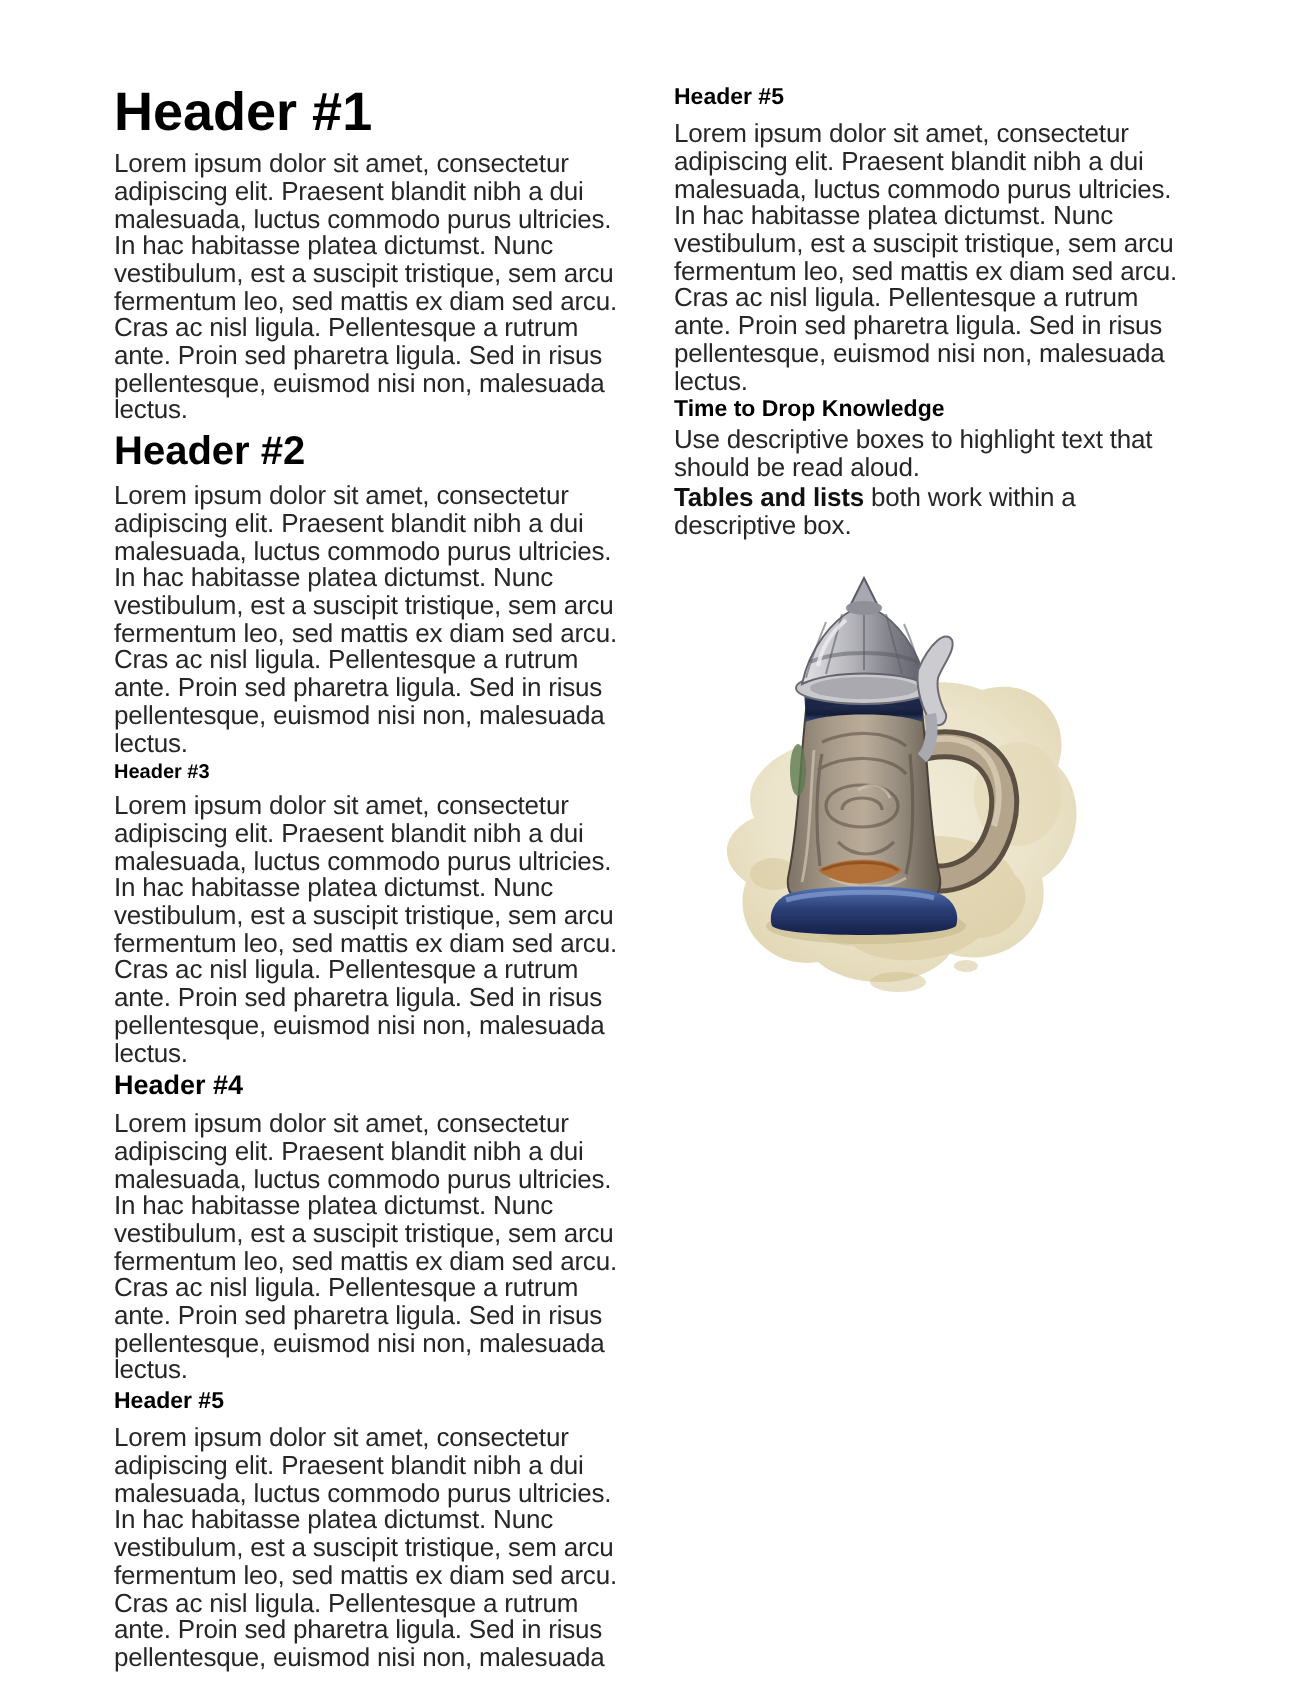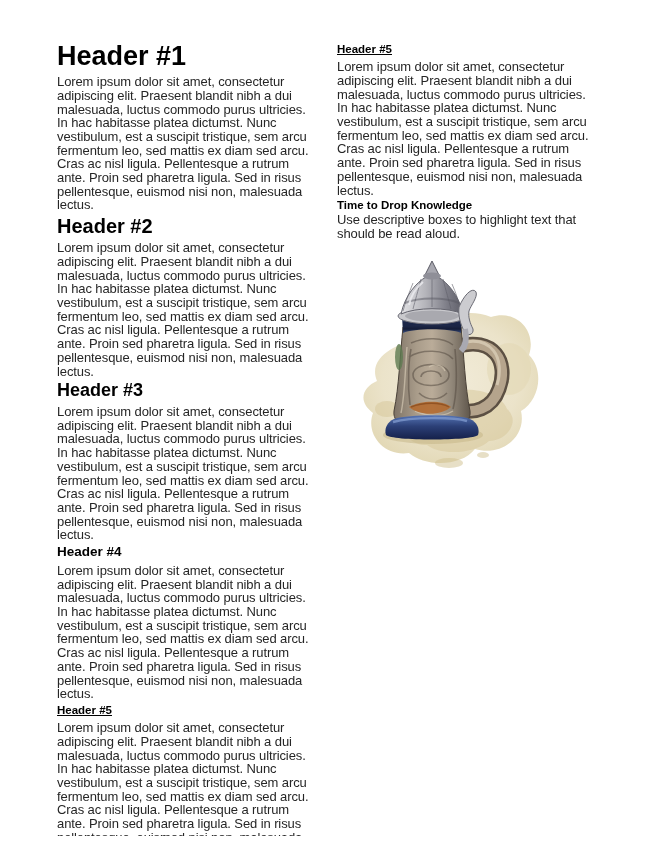--- a/index.html
+++ b/index.html
@@ -20,23 +20,23 @@
   .col { width: 252px; flex: 0 0 252px; }
   .col-right { width: 256px; flex: 0 0 256px; }
   .body-text {
     font-size: 13px;
     line-height: 13.7px;
     letter-spacing: -0.1px;
     margin: 4px 0 2px 0;
   }
   .h1 { font-size: 27px; line-height: 1.08; color: #000; margin: 2px 0 3px 0; font-weight: bold; }
   .h2 { font-size: 20px; line-height: 1.1;  color: #000; margin: 3px 0 2px 0; font-weight: bold; }
-  .h3 { font-size: 18px; line-height: 1.1; color: #000; margin: 3px 0 2px 0; font-weight: bold; }
+  .h3 { font-size: 10px; line-height: 1.1; color: #000; margin: 3px 0 2px 0; font-weight: bold; }
   .h4 { font-size: 13.5px; line-height: 1.1; color: #000; margin: 3px 0 2px 0; font-weight: bold; }
-  .h5 { font-size: 11.5px; line-height: 1.15; color: #000; margin: 3px 0 2px 0; font-weight: bold; text-decoration: underline; }
+  .h5 { font-size: 11.5px; line-height: 1.15; color: #000; margin: 3px 0 2px 0; font-weight: bold; }
   .note-label { font-size: 11.5px; line-height: 1.15; color: #000; margin: 2px 0 1px 0; font-weight: bold; }
   .note-text { font-size: 13px; line-height: 13.7px; letter-spacing: -0.1px; margin: 0 0 1px 0; }
   .note-text strong { font-weight: bold; color: #111; }
   .stein-figure {
     width: 200px;
     height: 218px;
     margin: 18px 0 0 12px;
   }
   .stein-figure svg { display: block; width: 200px; height: 218px; }
 </style>
@@ -70,20 +70,21 @@
 
   <div class="col col-right">
     <section>
       <h5 class="h5">Header #5</h5>
       <p class="body-text">Lorem ipsum dolor sit amet, consectetur adipiscing elit. Praesent blandit nibh a dui malesuada, luctus commodo purus ultricies. In hac habitasse platea dictumst. Nunc vestibulum, est a suscipit tristique, sem arcu fermentum leo, sed mattis ex diam sed arcu. Cras ac nisl ligula. Pellentesque a rutrum ante. Proin sed pharetra ligula. Sed in risus pellentesque, euismod nisi non, malesuada lectus.</p>
     </section>
 
     <div>
       <h6 class="note-label">Time to Drop Knowledge</h6>
       <p class="note-text">Use descriptive boxes to highlight text that should be read aloud.</p>
+      <p class="note-text"><strong>Tables and lists</strong><span> both work within a descriptive box.</span></p>
     </div>
 
     <figure class="stein-figure">
       <svg viewBox="0 0 200 218" xmlns="http://www.w3.org/2000/svg">
         <defs>
           <radialGradient id="washGrad" cx="0.5" cy="0.45" r="0.65">
             <stop offset="0%" stop-color="#f0e9d4"></stop>
             <stop offset="60%" stop-color="#e9e0c4"></stop>
             <stop offset="100%" stop-color="#dcd0a6"></stop>
           </radialGradient>

